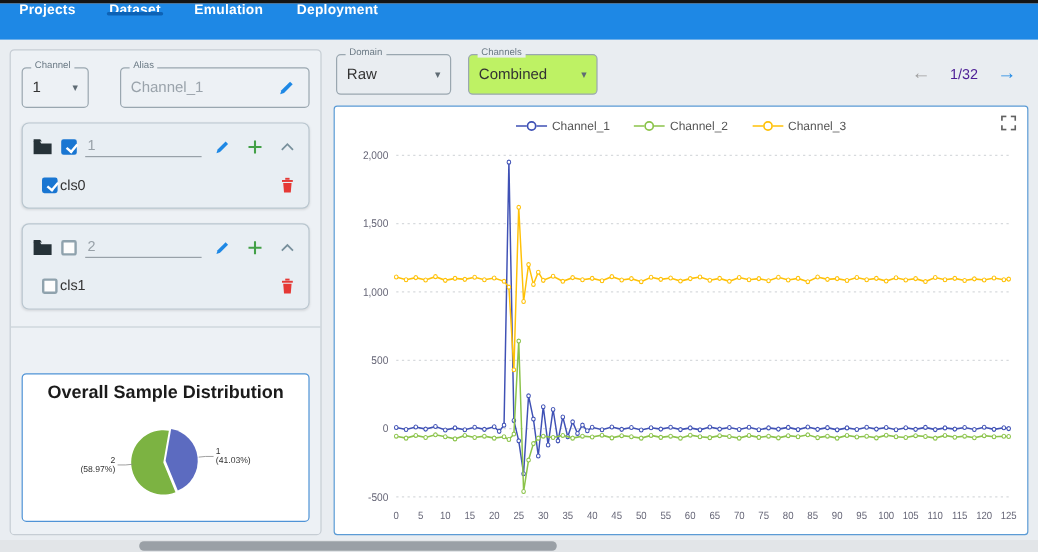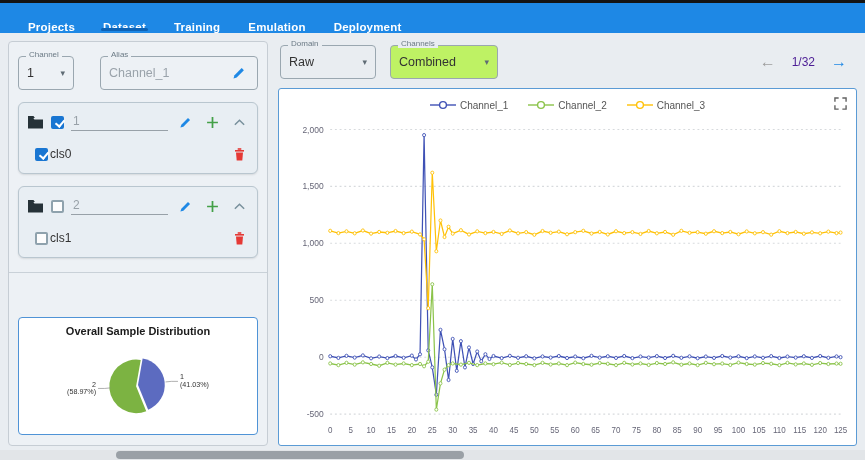--- a/index.html
+++ b/index.html
@@ -1,20 +1,20 @@
 <!DOCTYPE html>
 <html><head>
 <meta charset="utf-8">
 <style>
   * { margin:0; padding:0; box-sizing:border-box; }
   html,body { width:865px; height:460px; overflow:hidden; font-family:"Liberation Sans", sans-serif; }
   .app { width:865px; height:460px; background:#e9edf1; border-top:3px solid #141414; display:flex; flex-direction:column; position:relative; }
 
   
-  .topnav { height:30px; background:#1e88e5; display:flex; align-items:flex-end; padding-left:14px; flex:none; }
+  .topnav { height:30px; background:#1e88e5; display:flex; align-items:flex-start; padding-left:2px; flex:none; }
   .tab { padding:0 14px; color:#fff; font-size:11.5px; font-weight:700; display:flex; align-items:center; position:relative; cursor:pointer; letter-spacing:.2px; }
   .tab.active::after { content:''; position:absolute; left:12px; right:12px; bottom:2px; height:3px; background:#0d62b5; border-radius:2px; }
 
   
   .main { flex:1; display:flex; padding:8px 8px 14px; gap:10px; min-height:0; }
 
   
   .left-panel { width:260px; flex:none; background:#edf1f5; border:1px solid #c6cdd4; border-radius:4px; padding:14px 9px 10px; display:flex; flex-direction:column; gap:12px; }
   .field-row { display:flex; gap:10px; }
   .ofield { border:1px solid #9aa7b0; border-radius:4px; position:relative; height:34px; display:flex; align-items:center; padding:0 8px; background:#edf1f5;text-align:center; }
@@ -33,21 +33,21 @@
   .g-item .lbl { font-size:12px; color:#333; }
   .spacer { margin-left:auto; }
 
   .cb { width:13px; height:13px; border:2px solid #8fa2ad; border-radius:2px; background:#fdfdfd; position:relative; flex:none; cursor:pointer; }
   .cb.checked { background:#1976d2; border-color:#1976d2; }
   .cb.checked::after { content:''; position:absolute; left:3.5px; top:0.5px; width:4px; height:7px; border:solid #fff; border-width:0 2px 2px 0; transform:rotate(40deg); }
 
   .divider { border-top:1px solid #c9d1d8; margin:2px -9px 0; }
 
   .dist-card { margin-top:auto; background:#fff; border:1px solid #4f93d6; border-radius:4px; padding:7px 4px 3px; }
-  .dist-title { font-size:11px; font-weight:700; color:#1b1b1b; text-align:center; margin-bottom:2px; }
+  .dist-title { font-size:15px; font-weight:700; color:#1b1b1b; text-align:center; margin-bottom:2px; }
 
   
   .right-panel { flex:1; display:flex; flex-direction:column; gap:9px; min-width:0; }
   .toolbar { display:flex; align-items:center; gap:14px; padding:4px 2px 0; }
   .f-domain { width:96px; background:#e9edf1; } .f-domain .olabel{ background:#e9edf1; }
   .f-channels { width:108px; background:#bef264; } .f-channels .olabel{ background:#e9edf1; }
   .pager { margin-left:auto; display:flex; align-items:center; gap:16px; padding-right:8px; }
   .arrow { font-size:16px; line-height:1; cursor:pointer; }
   .arrow.prev { color:#9e9e9e; }
   .arrow.next { color:#1e88e5; }
@@ -66,21 +66,20 @@
   .hscroll-thumb { position:absolute; left:116px; top:1px; width:348px; height:8px; background:#9aa0a6; border-radius:4px; cursor:grab; }
 </style>
 </head>
 <body>
 
 <div class="app">
 
   <nav class="topnav">
     <div class="tab">Projects</div>
     <div class="tab active">Dataset</div>
-    <div class="tab">Training</div>
     <div class="tab">Emulation</div>
     <div class="tab">Deployment</div>
   </nav>
 
   <div class="main">
 
     <aside class="left-panel">
 
       <div class="field-row">
         <div class="ofield f-channel">

